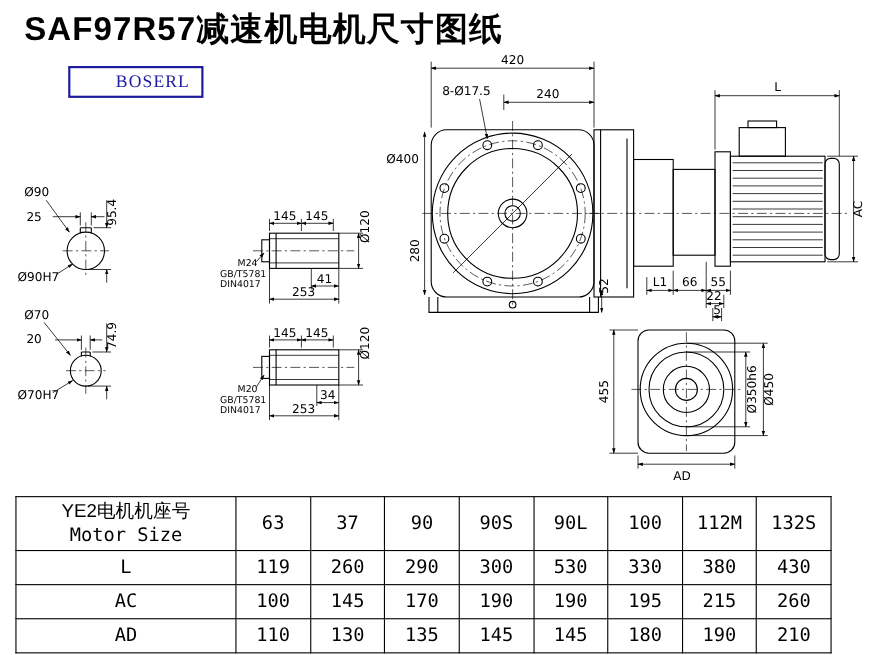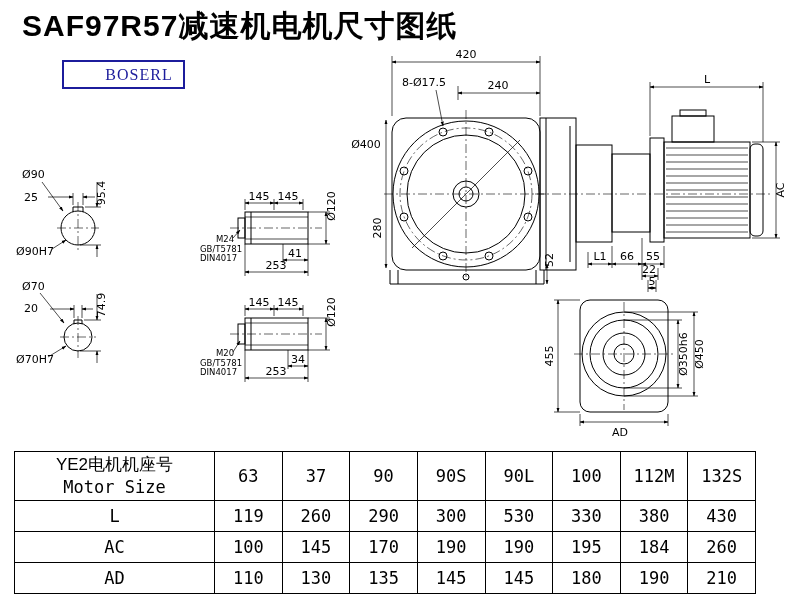--- a/index.html
+++ b/index.html
@@ -313,21 +313,21 @@
       <td>430</td>
     </tr>
     <tr class="row">
       <td>AC</td>
       <td>100</td>
       <td>145</td>
       <td>170</td>
       <td>190</td>
       <td>190</td>
       <td>195</td>
-      <td>184</td>
+      <td>215</td>
       <td>260</td>
     </tr>
     <tr class="row">
       <td>AD</td>
       <td>110</td>
       <td>130</td>
       <td>135</td>
       <td>145</td>
       <td>145</td>
       <td>180</td>

